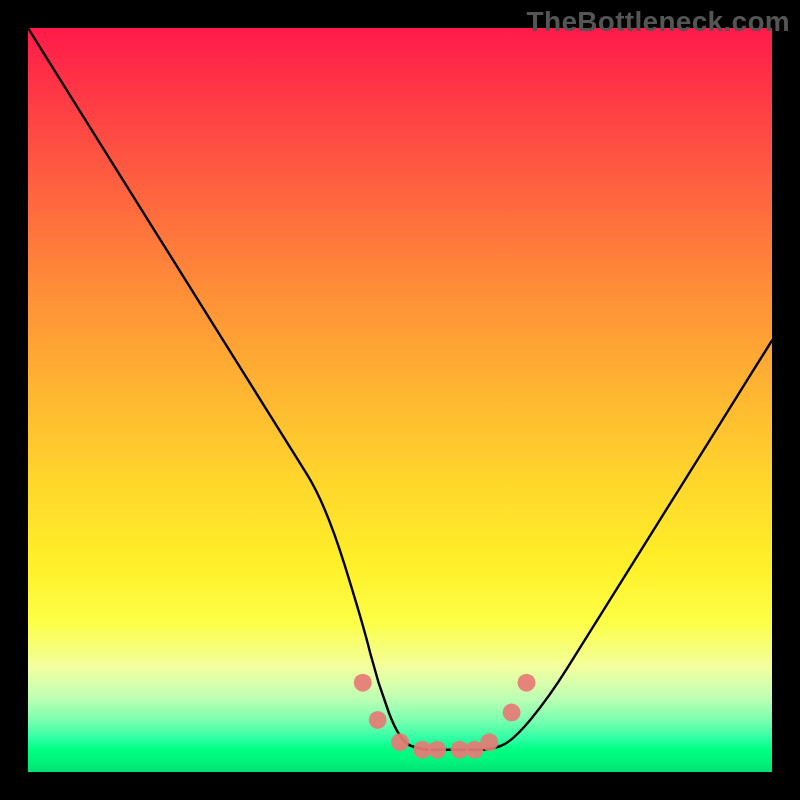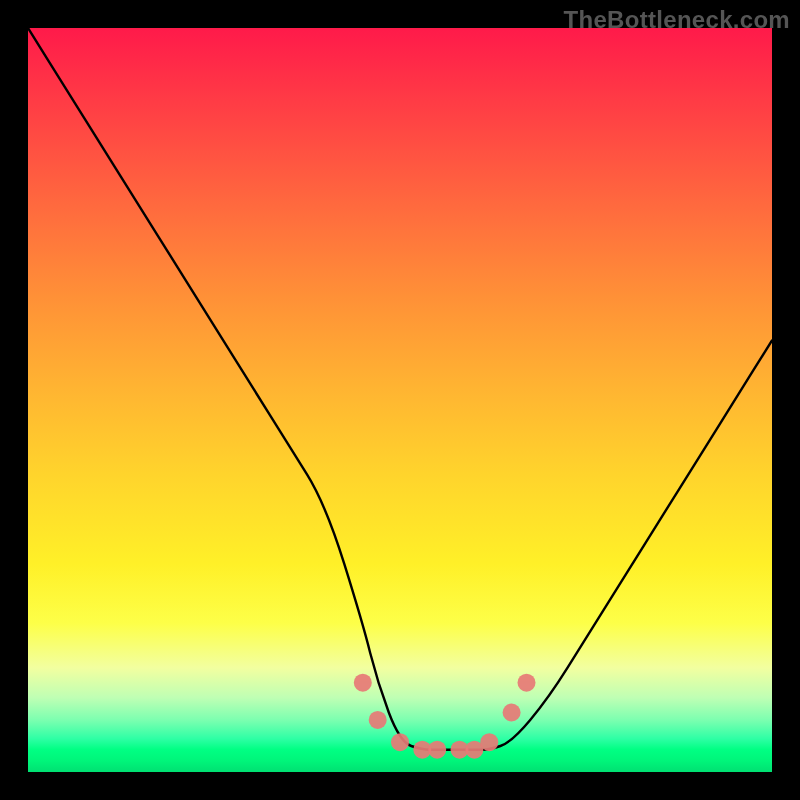--- a/index.html
+++ b/index.html
@@ -41,21 +41,21 @@
       #00ff83 97%,
       #00f57a 98.5%,
       #00e072 100%
     );
   }
   .watermark {
     position: absolute;
     top: 6px;
     right: 10px;
     font-family: Arial, Helvetica, sans-serif;
-    font-size: 24px;
+    font-size: 28px;
     font-weight: 600;
     color: #555;
     letter-spacing: 0.3px;
     margin-left: 21px;
   }
   svg.curve {
     position: absolute;
     left: 0;
     top: 0;
     width: 744px;

